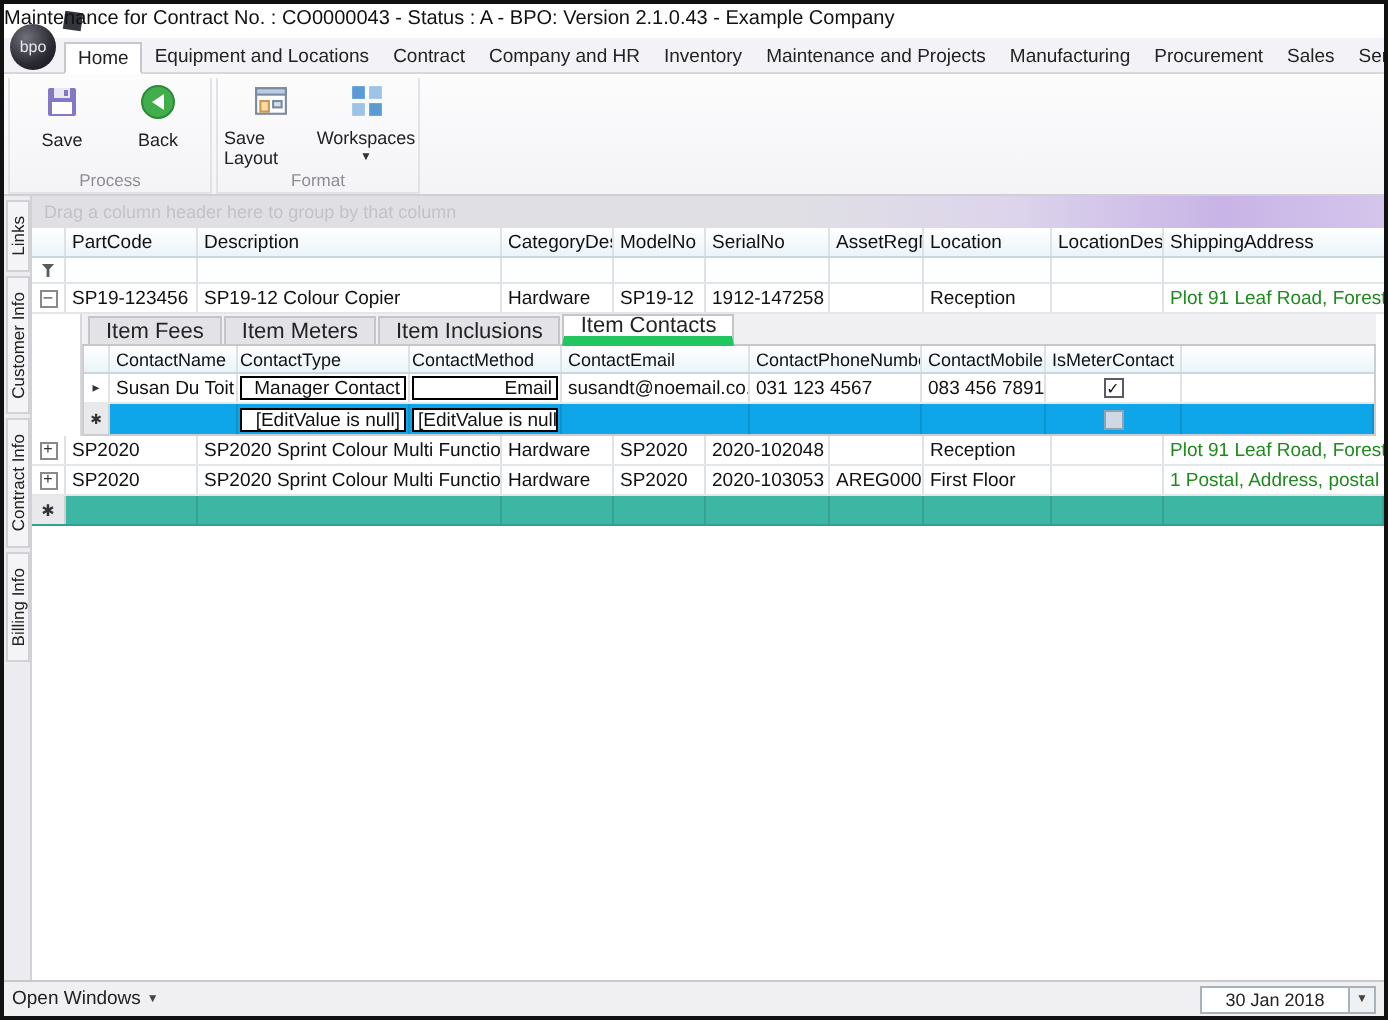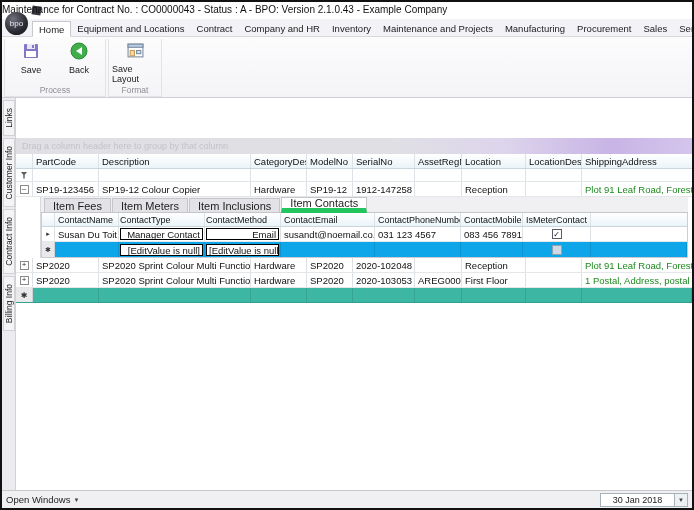--- a/index.html
+++ b/index.html
@@ -33,21 +33,21 @@
   .big-btn .caret { font-size:6px; color:#333; line-height:5px; }
   .rgroup-caption { height:12px; text-align:center; color:#8d8d96; font-size:8.5px; line-height:12px; }
   
   .main { flex:1 1 auto; display:flex; min-height:0; background:#fff; }
   .side-strip { width:14px; background:#ececf0; border-right:1px solid #d2d2d6; display:flex; flex-direction:column; padding-top:1px; flex:0 0 auto; }
   .side-tab { width:12px; margin:1px 0 1px 1px; padding:7px 0; background:#f4f4f6; border:1px solid #d2d2d6; display:flex; align-items:center; justify-content:center; }
   .side-tab span { writing-mode:vertical-rl; transform:rotate(180deg); font-size:8.5px; color:#222; white-space:nowrap; }
   .grid-area { flex:1 1 auto; display:flex; flex-direction:column; min-width:0; background:#fff; }
   
   .group-panel { height:16px; flex:0 0 auto; display:flex; align-items:center; padding-left:6px; font-size:9px; color:#c2c2c9;
-    background:linear-gradient(90deg,#e0e0e4 0%,#e0e0e4 55%,#ddd5ec 72%,#c8b4e6 88%,#d4c5ec 100%);margin-top:40px; }
+    background:linear-gradient(90deg,#e0e0e4 0%,#e0e0e4 55%,#ddd5ec 72%,#c8b4e6 88%,#d4c5ec 100%); }
   
   .hdr-row { display:flex; height:15px; flex:0 0 auto; background:linear-gradient(#ffffff,#eaf4f9); border-bottom:1px solid #c9d6dd; font-size:9.5px; color:#111; }
   .filter-row { display:flex; height:13px; flex:0 0 auto; background:#fdfefe; border-bottom:1px solid #dfe5e9; }
   .row { display:flex; height:15px; flex:0 0 auto; background:#fff; border-bottom:1px solid #e4e7ea; font-size:9.5px; }
   .cell { border-right:1px solid #dde2e6; padding:0 3px; display:flex; align-items:center; white-space:nowrap; overflow:hidden; }
   .w-ind   { width:17px; justify-content:center; padding:0 1px; }
   .w-part  { width:66px; }
   .w-desc  { width:152px; }
   .w-cat   { width:56px; }
   .w-model { width:46px; }
@@ -155,20 +155,32 @@
           <span>
             <svg width="17" height="17" viewBox="0 0 16 16">
                 <rect x="1" y="2" width="14" height="12" fill="#fff" stroke="#7a8aa0"></rect>
                 <rect x="1" y="2" width="14" height="3" fill="#b8cce4" stroke="#7a8aa0"></rect>
                 <rect x="3" y="8" width="4" height="5" fill="#ffd9a0" stroke="#c49a56"></rect>
                 <rect x="9" y="8" width="4" height="3" fill="#cfe0f0" stroke="#7a8aa0"></rect>
               </svg>
           </span>
           <span>Save Layout</span>
         </div>
+        <div class="big-btn">
+          <span>
+            <svg width="17" height="17" viewBox="0 0 16 16">
+                <rect x="1" y="1" width="6" height="6" fill="#5b9bd5"></rect>
+                <rect x="9" y="1" width="6" height="6" fill="#9dc3e6"></rect>
+                <rect x="1" y="9" width="6" height="6" fill="#9dc3e6"></rect>
+                <rect x="9" y="9" width="6" height="6" fill="#5b9bd5"></rect>
+              </svg>
+          </span>
+          <span>Workspaces</span>
+          <span class="caret">▼</span>
+        </div>
       </div>
       <div class="rgroup-caption">Format</div>
     </div>
   </div>
 
   <div class="main">
 
     <div class="side-strip">
       <div class="side-tab">
           <span>Links</span>

